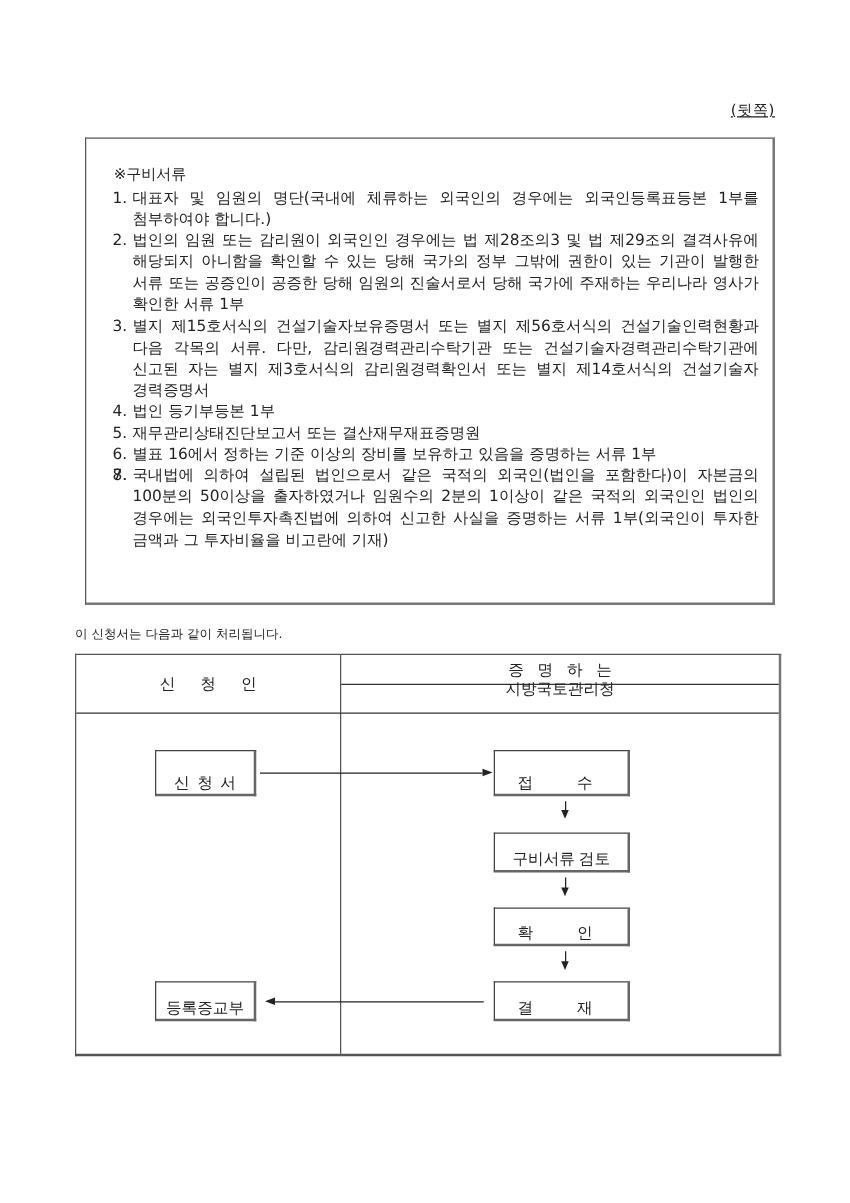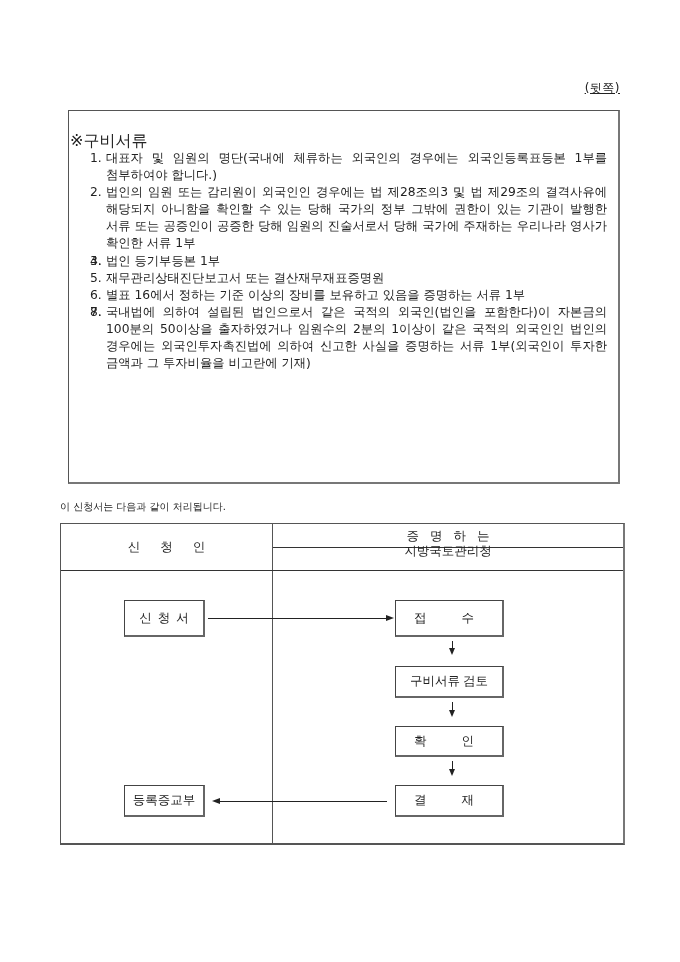--- a/index.html
+++ b/index.html
@@ -12,22 +12,22 @@
       position: absolute; top: 80px; right: 60px;
       font-size: 12px; letter-spacing: 0.5px; text-decoration: underline;
     }
     .req-box {
       position: absolute; left: 68px; top: 110px;
       width: 552px; height: 374px;
       border: 1px solid #555555; border-right: 2px solid #777777; border-bottom: 2px solid #777777;
       box-sizing: border-box;
     }
     .req-title {
-      position: absolute; left: 1px; top: 20px;
-      font-size: 16px;
+      position: absolute; left: 22px; top: 20px;
+      font-size: 12px;
       text-align: center;
     }
     .req-list {
       position: absolute; left: 0; top: 39px; width: 552px;
       list-style: none; margin: 0; padding: 0;
     }
     .req-item {
       position: relative;
       padding-left: 37px; padding-right: 14px;
       font-size: 12.3px; line-height: 17.1px;
@@ -57,21 +57,21 @@
       position: absolute; left: 0; right: 0; top: 46px; height: 1px; background: #333333;
     }
     .hdr-text { position: absolute; font-size: 12.5px; text-align: center; }
     .hdr-applicant { left: 0; width: 211px; top: 15px; letter-spacing: 20px; padding-left: 20px; box-sizing: border-box; }
     .hdr-agency { left: 212px; right: 0; top: 4px; letter-spacing: 11px; padding-left: 11px; }
     .hdr-office { left: 212px; right: 0; top: 19px; }
     .flow-box {
       position: absolute; border: 1px solid #444444;
       border-right: 2px solid #666666; border-bottom: 2px solid #666666;
       box-sizing: border-box; background: #ffffff;
-      display: flex; align-items: center; justify-content: center;
+      display: flex; align-items: flex-end; justify-content: center;
       font-size: 12.5px;
     }
     .fb-left { left: 63px; width: 81px; }
     .fb-right { left: 334px; width: 109px; }
     .spread { justify-content: space-between; padding: 0 28px 0 18px; }
     .spaced { letter-spacing: 6px; padding-left: 6px; }
     .h-line { position: absolute; height: 1px; background: #222222; }
     .v-line { position: absolute; width: 1px; background: #222222; }
     .arrow-right {
       position: absolute; width: 0; height: 0;
@@ -92,21 +92,21 @@
 </head>
 <body>
 
 <div class="side-label">(뒷쪽)</div>
 
 <div class="req-box">
   <div class="req-title">※구비서류</div>
   <ol class="req-list">
     <li class="req-item"><span class="req-num">1.</span><span>대표자 및 임원의 명단(국내에 체류하는 외국인의 경우에는 외국인등록표등본 1부를 첨부하여야 합니다.)</span></li>
     <li class="req-item"><span class="req-num">2.</span><span>법인의 임원 또는 감리원이 외국인인 경우에는 법 제28조의3 및 법 제29조의 결격사유에 해당되지 아니함을 확인할 수 있는 당해 국가의 정부 그밖에 권한이 있는 기관이 발행한 서류 또는 공증인이 공증한 당해 임원의 진술서로서 당해 국가에 주재하는 우리나라 영사가 확인한 서류 1부</span></li>
-    <li class="req-item"><span class="req-num">3.</span></li>
+    <li class="req-item"><span class="req-num">3.</span><span>별지 제15호서식의 건설기술자보유증명서 또는 별지 제56호서식의 건설기술인력현황과 다음 각목의 서류. 다만, 감리원경력관리수탁기관 또는 건설기술자경력관리수탁기관에 신고된 자는 별지 제3호서식의 감리원경력확인서 또는 별지 제14호서식의 건설기술자 경력증명서</span></li>
     <li class="req-item"><span class="req-num">4.</span><span>법인 등기부등본 1부</span></li>
     <li class="req-item"><span class="req-num">5.</span><span>재무관리상태진단보고서 또는 결산재무재표증명원</span></li>
     <li class="req-item"><span class="req-num">6.</span><span>별표 16에서 정하는 기준 이상의 장비를 보유하고 있음을 증명하는 서류 1부</span></li>
     <li class="req-item"><span class="req-num">7.</span></li>
     <li class="req-item"><span class="req-num">8.</span><span>국내법에 의하여 설립된 법인으로서 같은 국적의 외국인(법인을 포함한다)이 자본금의 100분의 50이상을 출자하였거나 임원수의 2분의 1이상이 같은 국적의 외국인인 법인의 경우에는 외국인투자촉진법에 의하여 신고한 사실을 증명하는 서류 1부(외국인이 투자한 금액과 그 투자비율을 비고란에 기재)</span></li>
   </ol>
 </div>
 
 <div class="process-caption">이 신청서는 다음과 같이 처리됩니다.</div>
 

